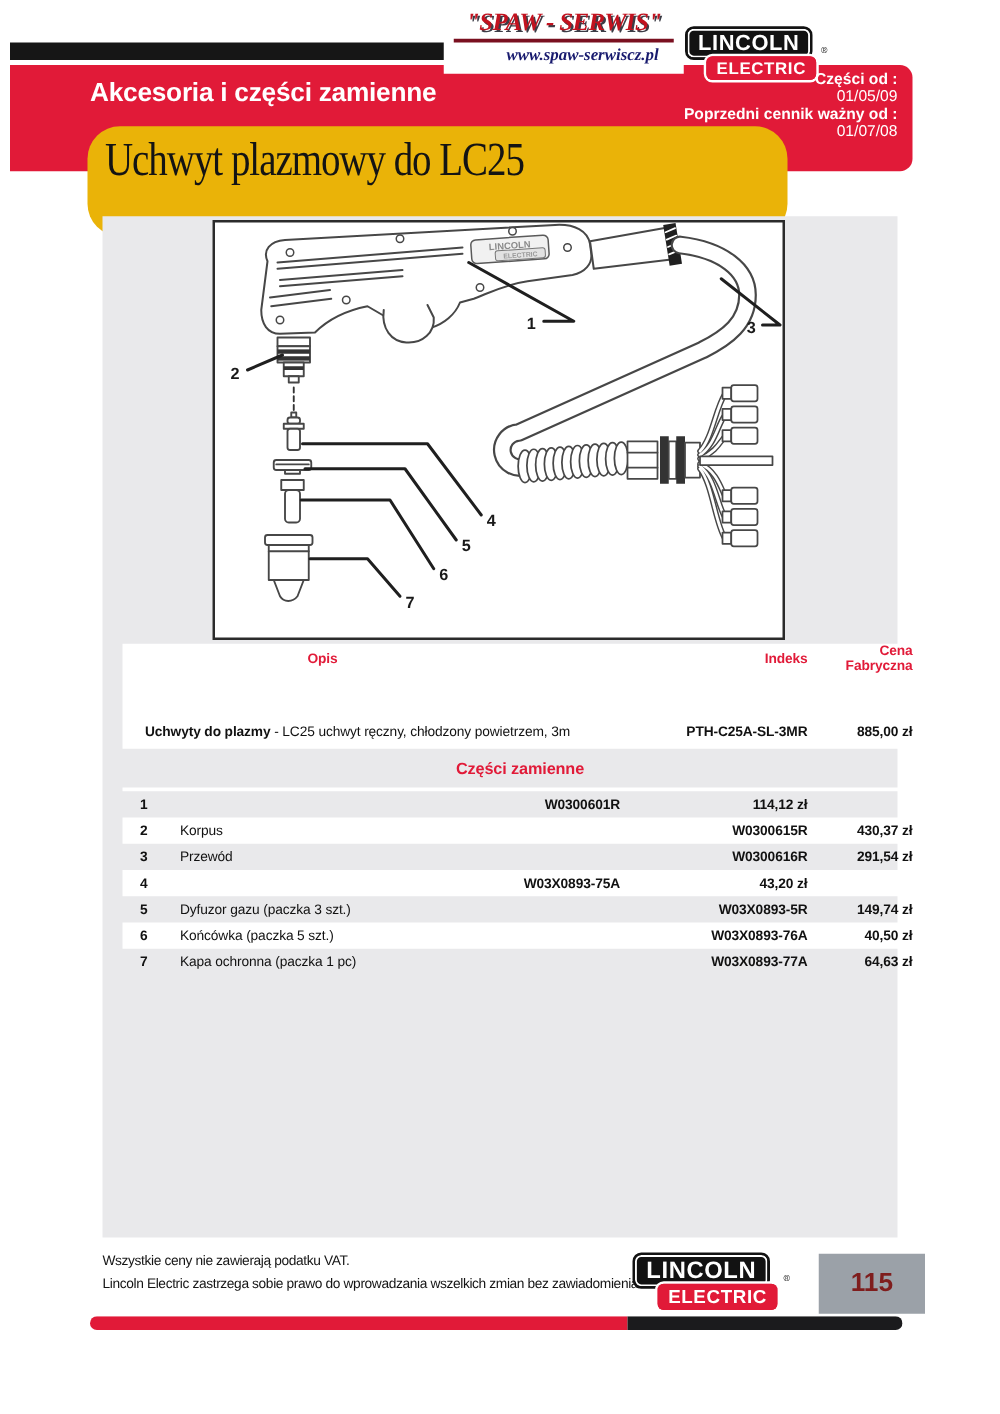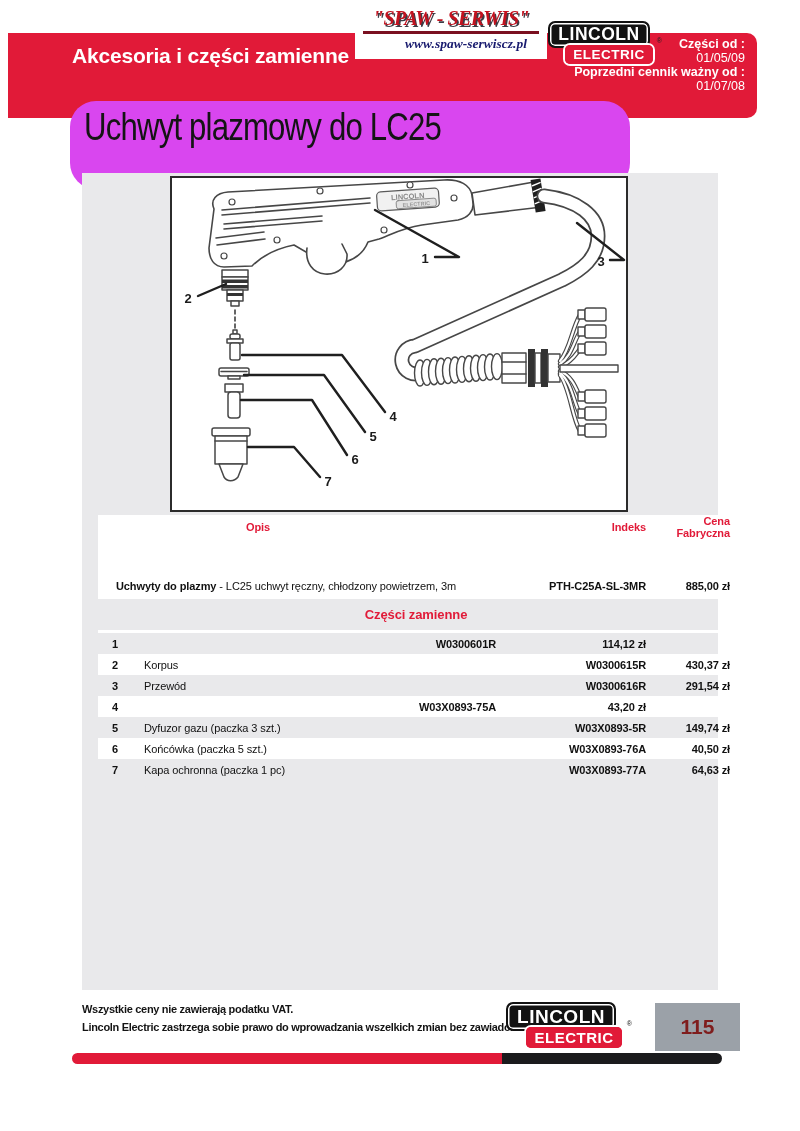--- a/index.html
+++ b/index.html
@@ -1,29 +1,29 @@
 <!DOCTYPE html>
 <html><head>
 <meta charset="utf-8">
 <style>
   html,body{margin:0;padding:0;background:#fff;}
   .page{position:relative;width:800px;height:1131px;background:#fff;overflow:hidden;
         font-family:"Liberation Sans",sans-serif;color:#111;}
 
   
   .black-strip{position:absolute;left:8px;top:34px;width:348px;height:14px;background:#161616;}
-  .red-banner{position:absolute;left:8px;top:33px;width:722px;height:85px;
-              background:var(--red);border-radius:0 10px 10px 0;padding-left:27px;}
+  .red-banner{position:absolute;left:8px;top:52px;width:722px;height:85px;
+              background:var(--red);border-radius:0 10px 10px 0;}
   .banner-title{position:absolute;left:64px;top:11px;color:#fff;font-size:21px;font-weight:bold;
                 letter-spacing:-0.2px;}
   .banner-dates{position:absolute;right:12px;top:4px;width:240px;text-align:right;color:#fff;
                 font-size:12.5px;line-height:14px;}
   .banner-dates .lbl{font-weight:bold;}
-  .title-card{position:absolute;left:70px;top:101px;width:560px;height:88px;background:#d946ef;
-              border-radius:26px;}
+  .title-card{position:absolute;left:70px;top:101px;width:560px;height:88px;background:#eab308;
+              border-radius:26px;font-family:Liberation Serif, serif;}
   .page-title{position:absolute;left:14px;top:5px;font-size:38px;font-weight:500;color:#141414;
               transform:scaleX(.82);transform-origin:left top;white-space:nowrap;letter-spacing:-1px;}
 
   .spaw-box{position:absolute;left:355px;top:5px;width:192px;height:54px;background:#fff;
             text-align:center;}
   .spaw-title{font-family:"Liberation Serif",serif;font-style:italic;font-weight:bold;
               font-size:20px;color:#c2121f;text-shadow:1.5px 1.5px 0 #3c3c46;margin-top:2px;
               letter-spacing:-0.5px;}
   .spaw-rule{height:2.5px;background:#7a1020;margin:1px 8px 2px 8px;}
   .spaw-url{font-family:"Liberation Serif",serif;font-style:italic;font-weight:bold;
@@ -62,21 +62,21 @@
   .section-row{height:31px;display:flex;align-items:center;justify-content:center;
                color:var(--red);font-weight:bold;font-size:13px;}
   .rows{border-top:3px solid #fff;}
   .row{display:grid;grid-template-columns:44px 358px 150px 84px;height:21px;align-items:center;}
   .row:nth-child(even){background:#fff;}
   .row .no{text-align:center;font-weight:bold;padding-right:10px;}
   .row .desc{padding-left:2px;}
   .bold{font-weight:bold;}
 
   
-  .notes{position:absolute;left:82px;top:1000px;font-size:11px;font-weight:bold;
+  .notes{position:absolute;left:82px;top:1000px;font-size:11px;font-weight:normal;
          letter-spacing:-0.3px;line-height:18px;color:#141414;}
   .pagenum{position:absolute;left:655px;top:1003px;width:85px;height:48px;background:#9ba1a8;
            color:#7f1d1d;font-size:21px;font-weight:bold;display:flex;align-items:center;justify-content:center;}
   .bottom-bar{position:absolute;left:72px;top:1053px;width:650px;height:11px;border-radius:5.5px;
               overflow:hidden;display:flex;}
   .bottom-bar .r{width:430px;background:var(--red);}
   .bottom-bar .k{flex:1;background:#1b1b1d;}
 
   svg text{font-family:"Liberation Sans",sans-serif;}
   .callout{font-size:13px;font-weight:bold;fill:#1a1a1a;}

